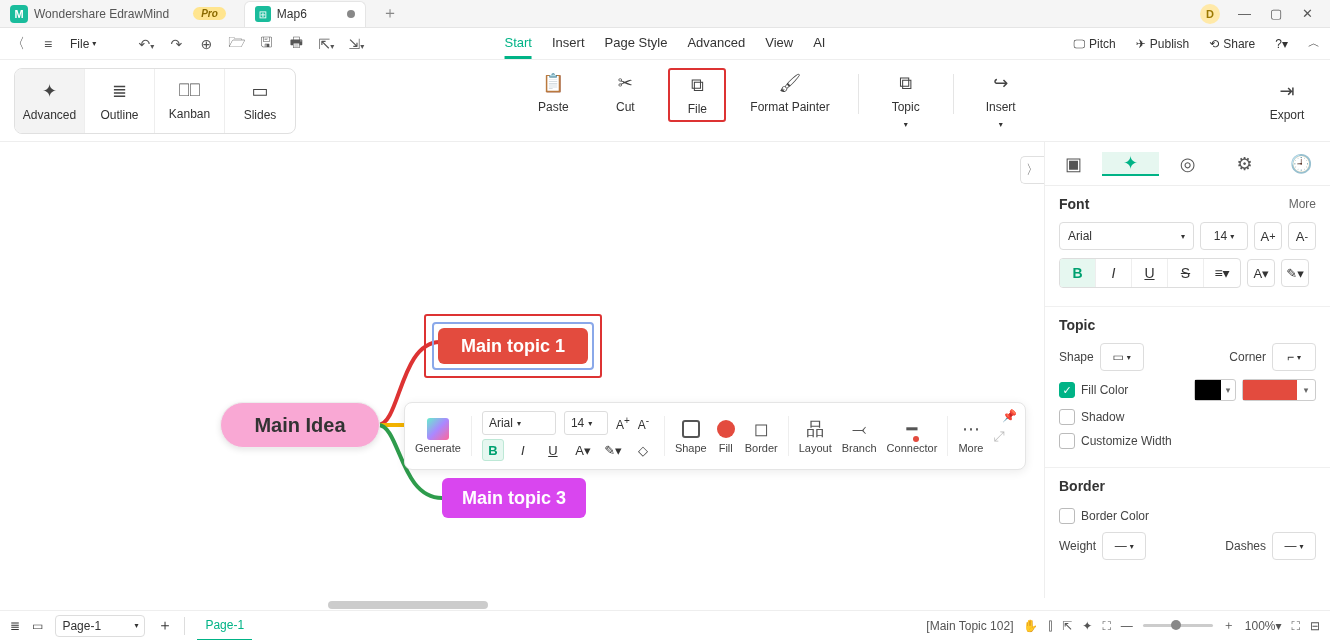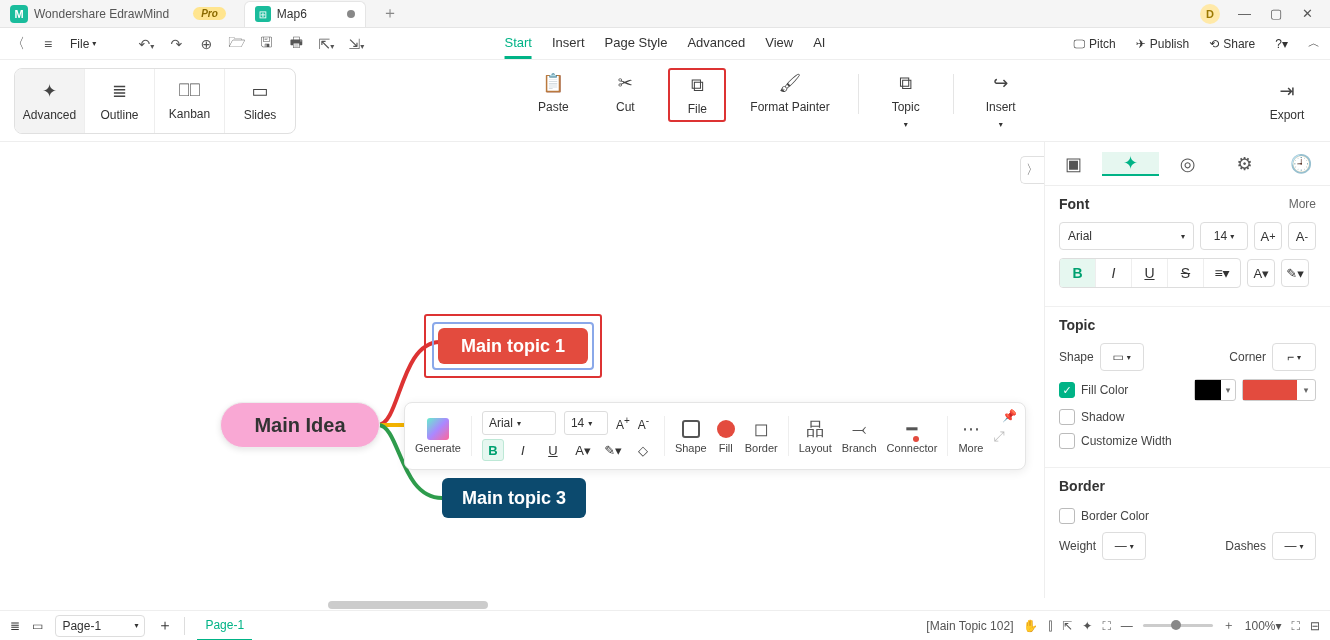--- a/index.html
+++ b/index.html
@@ -45,21 +45,21 @@
 .ribbon-right { display:flex; align-items:center;}
 
 
 .workspace { position: relative; height: 456px; display:flex; }
 .canvas { flex:1; position:relative; background:#fff; overflow:hidden;}
 .main-idea { position:absolute; left:220px; top:260px; width:160px; height:46px; background:#f9a8d4; border-radius:23px; box-shadow: 0 2px 6px rgba(0,0,0,.1); border: 1px solid #eee; display:flex; align-items:center; justify-content:center; font-size:20px; font-weight:700;}
 .topic-node { position:absolute; border-radius:6px; color:#fff; font-weight:600; font-size:18px; display:flex; align-items:center; justify-content:center; padding: 10px 20px; text-align: right;}
 .topic1-wrap { position:absolute; left:424px; top:172px; border:2px solid #d33; border-radius:3px; padding:6px;}
 .topic1 { border:2px solid #8aa8e9; padding:4px; border-radius:4px;}
 .topic1 .topic-node { position:static; background:#e34b3e; width:150px; height:36px;}
-.topic3 { left:442px; top:336px; background:#0c4a6e; width:144px; height:40px;}
+.topic3 { left:442px; top:336px; background:#d946ef; width:144px; height:40px;}
 svg.paths { position:absolute; left:0; top:0; pointer-events:none;}
 
 
 .float-tb { position:absolute; left:404px; top:260px; width:622px; height:68px; background:#fff; border:1px solid #e5e5e5; border-radius:8px; box-shadow:0 2px 10px rgba(0,0,0,.08); display:flex; align-items:center; padding:0 10px; gap: 10px;}
 .ftb-col { display:flex; flex-direction:column; align-items:center; gap:2px; font-size:11px; color:#444;}
 .ftb-sep { width:1px; height:40px; background:#eee;}
 .ftb-ic { font-size:18px; color:#555; height:22px; display:flex;align-items:center;}
 .gen-ic { width:22px; height:22px; background:linear-gradient(135deg,#6ec,#a8f,#f69); border-radius:3px;}
 .ftb-controls { display:flex; flex-direction:column; gap:4px;}
 .ftb-row { display:flex; align-items:center; gap:8px;}

